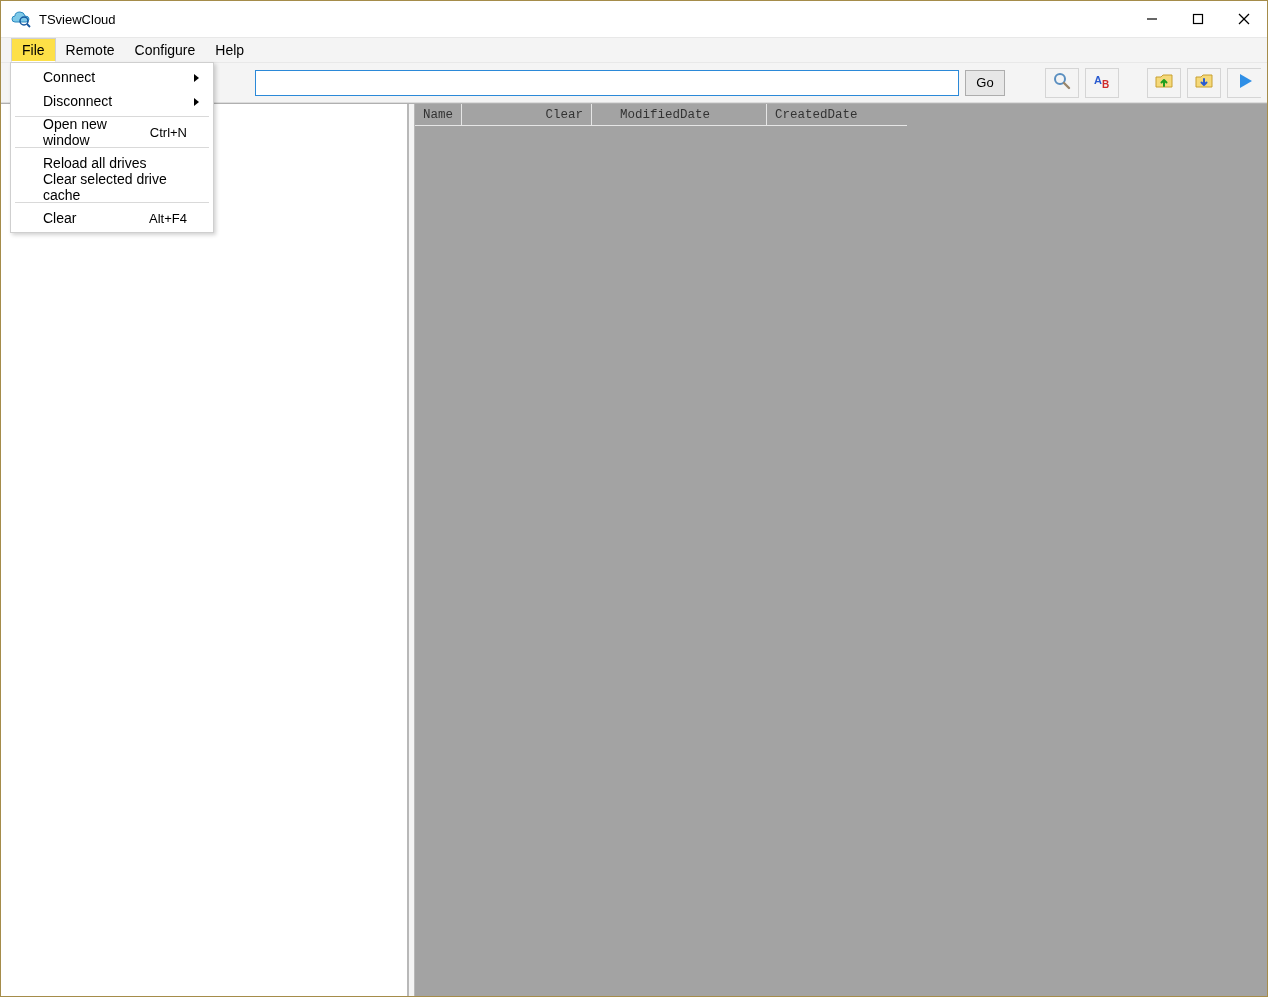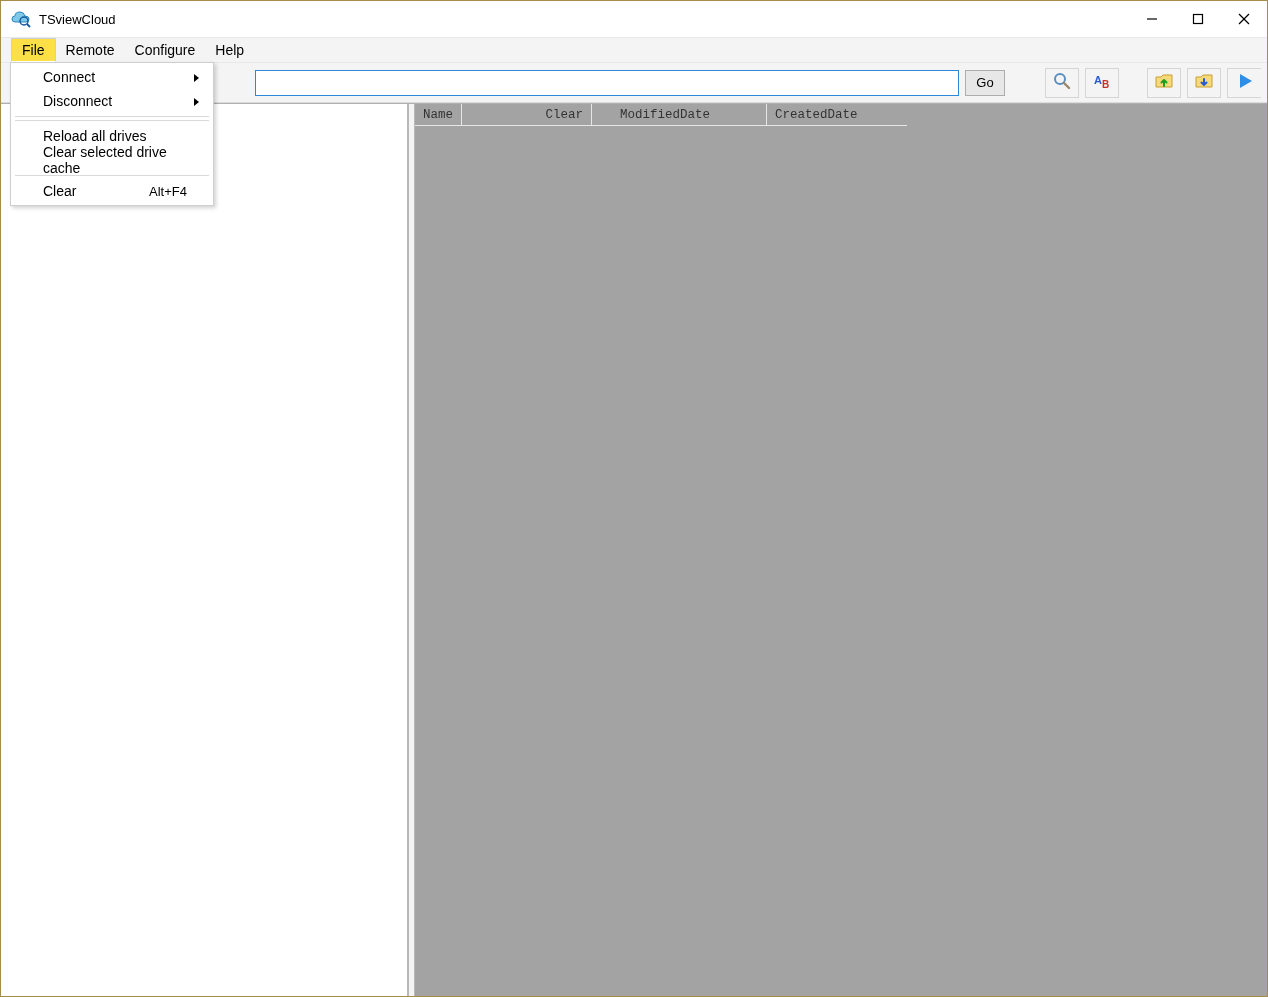--- a/index.html
+++ b/index.html
@@ -167,20 +167,24 @@
           <path d="M1 0 L6 4 L1 8 Z" fill="#000"></path>
         </svg></span>
   </div>
   <div class="dd-item">
     <span>Disconnect</span>
     <span class="sub-arrow"><svg width="8" height="8">
           <path d="M1 0 L6 4 L1 8 Z" fill="#000"></path>
         </svg></span>
   </div>
   <div class="dd-sep"></div>
+  <div class="dd-item">
+    <span>Open new window</span>
+    <span class="shortcut">Ctrl+N</span>
+  </div>
   <div class="dd-sep"></div>
   <div class="dd-item">
     <span>Reload all drives</span>
   </div>
   <div class="dd-item">
     <span>Clear selected drive cache</span>
   </div>
   <div class="dd-sep"></div>
   <div class="dd-item">
     <span>Clear</span>

